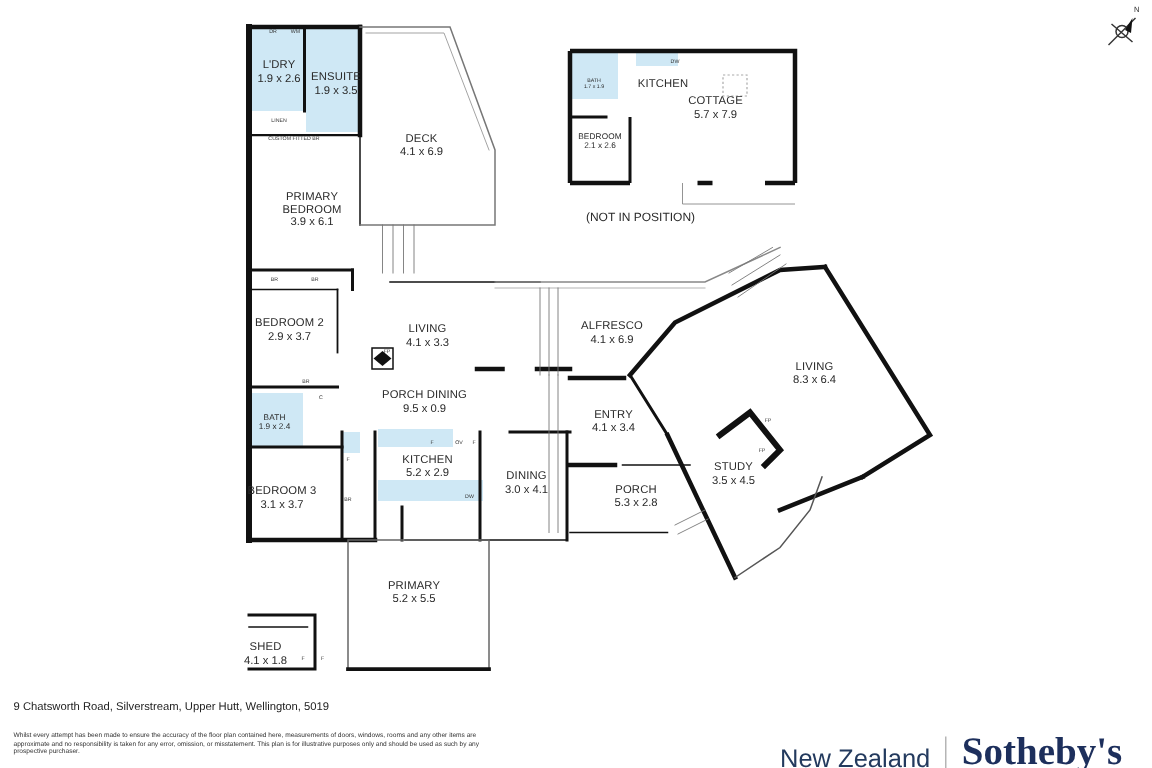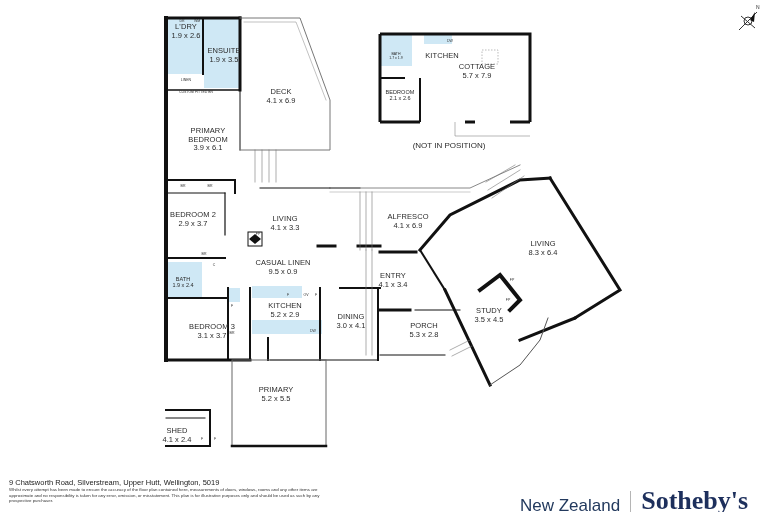--- a/index.html
+++ b/index.html
@@ -4,21 +4,21 @@
 <style>
   html, body { margin:0; padding:0; background:#ffffff; }
   body { width:768px; height:512px; position:relative; overflow:hidden; font-family:"Liberation Sans", sans-serif; color:#2a2a2a; }
   svg#plan { position:absolute; left:0; top:0; }
   .lbl { position:absolute; text-align:center; transform:translate(-50%,-50%); white-space:nowrap; line-height:1.15; }
   .lbl .n { display:block; font-size:7.5px; letter-spacing:0.1px; }
   .lbl .d { display:block; font-size:7.5px; }
   .sm .n, .sm .d { font-size:5.5px; }
   .tiny { position:absolute; font-size:3.5px; transform:translate(-50%,-50%); color:#333; white-space:nowrap; }
   .note { position:absolute; font-size:8px; transform:translate(-50%,-50%); white-space:nowrap; }
-  .footer-address { position:absolute; left:9px; top:478px; font-size:7.5px; color:#222; }
+  .footer-address { position:absolute; left:9px; top:466px; font-size:7.5px; color:#222; }
   .footer-disclaimer { position:absolute; left:9px; top:487px; width:320px; font-size:4.4px; line-height:1.3; color:#333; }
   .brand { position:absolute; left:510px; top:488px; display:flex; align-items:center;margin-left:10px; }
   .brand-region { font-size:17px; color:#233a5e; font-family:"Liberation Sans", sans-serif; }
   .brand-divider { width:1px; height:30px; background:#b5b5b5; margin:0 10px; }
   .brand-name { font-family:"Liberation Serif", serif; font-weight:bold; font-size:26px; color:#1d2f5c; line-height:1; }
   .brand-sub { font-size:7px; color:#555; letter-spacing:1px; margin-top:2px; }
   .compass { position:absolute; left:735px; top:8px; width:26px; height:26px; }
 </style>
 </head>
 <body>
@@ -122,21 +122,21 @@
 <div class="compass">
   <svg width="26" height="26" viewBox="0 0 26 26">
     <line x1="4" y1="22" x2="22" y2="4" stroke="#333" stroke-width="1"></line>
     <line x1="6" y1="8" x2="20" y2="20" stroke="#333" stroke-width="1"></line>
     <circle cx="13" cy="13" r="4" fill="none" stroke="#333" stroke-width="1"></circle>
     <polygon points="20,4 15,12 19,14" fill="#111"></polygon>
   </svg>
   <span style="position:absolute;left:21px;top:-4px;font-size:5px;">N</span>
 </div>
 
-<div class="lbl" style="left:186px;top:32px">
+<div class="lbl" style="left:186px;top:48px">
     <span class="n">L'DRY</span>
     <span class="d">1.9 x 2.6</span>
   </div>
 <div class="lbl" style="left:224px;top:56px">
     <span class="n">ENSUITE</span>
     <span class="d">1.9 x 3.5</span>
   </div>
 <div class="lbl" style="left:281px;top:97px">
     <span class="n">DECK</span>
     <span class="d">4.1 x 6.9</span>
@@ -148,66 +148,66 @@
   </div>
 <div class="lbl" style="left:193px;top:220px">
     <span class="n">BEDROOM 2</span>
     <span class="d">2.9 x 3.7</span>
   </div>
 <div class="lbl" style="left:285px;top:224px">
     <span class="n">LIVING</span>
     <span class="d">4.1 x 3.3</span>
   </div>
 <div class="lbl" style="left:283px;top:268px">
-    <span class="n">CASUAL LINEN</span>
+    <span class="n">PORCH DINING</span>
     <span class="d">9.5 x 0.9</span>
   </div>
 <div class="lbl sm" style="left:183px;top:282px">
     <span class="n">BATH</span>
     <span class="d">1.9 x 2.4</span>
   </div>
 <div class="lbl" style="left:285px;top:311px">
     <span class="n">KITCHEN</span>
     <span class="d">5.2 x 2.9</span>
   </div>
 <div class="lbl" style="left:351px;top:322px">
     <span class="n">DINING</span>
     <span class="d">3.0 x 4.1</span>
   </div>
-<div class="lbl" style="left:212px;top:332px">
+<div class="lbl" style="left:188px;top:332px">
     <span class="n">BEDROOM 3</span>
     <span class="d">3.1 x 3.7</span>
   </div>
 <div class="lbl" style="left:408px;top:222px">
     <span class="n">ALFRESCO</span>
     <span class="d">4.1 x 6.9</span>
   </div>
 <div class="lbl" style="left:543px;top:249px">
     <span class="n">LIVING</span>
     <span class="d">8.3 x 6.4</span>
   </div>
-<div class="lbl" style="left:393px;top:281px">
+<div class="lbl" style="left:409px;top:281px">
     <span class="n">ENTRY</span>
     <span class="d">4.1 x 3.4</span>
   </div>
 <div class="lbl" style="left:424px;top:331px">
     <span class="n">PORCH</span>
     <span class="d">5.3 x 2.8</span>
   </div>
 <div class="lbl" style="left:489px;top:316px">
     <span class="n">STUDY</span>
     <span class="d">3.5 x 4.5</span>
   </div>
 <div class="lbl" style="left:276px;top:395px">
     <span class="n">PRIMARY</span>
     <span class="d">5.2 x 5.5</span>
   </div>
 <div class="lbl" style="left:177px;top:436px">
     <span class="n">SHED</span>
-    <span class="d">4.1 x 2.4</span>
+    <span class="d">4.1 x 1.8</span>
   </div>
 <div class="lbl" style="left:477px;top:72px">
     <span class="n">COTTAGE</span>
     <span class="d">5.7 x 7.9</span>
   </div>
 <div class="lbl" style="left:442px;top:56px">
     <span class="n">KITCHEN</span>
   </div>
 <div class="lbl sm" style="left:400px;top:95px">
     <span class="n">BEDROOM</span>
@@ -232,21 +232,21 @@
 <span class="tiny" style="left:306px;top:295px">OV</span>
 <span class="tiny" style="left:316px;top:295px">F</span>
 <span class="tiny" style="left:313px;top:331px">DW</span>
 <span class="tiny" style="left:450px;top:41px">DW</span>
 <span class="tiny" style="left:512px;top:280px">FP</span>
 <span class="tiny" style="left:508px;top:300px">FP</span>
 <span class="tiny" style="left:258px;top:234px">FP</span>
 <span class="tiny" style="left:202px;top:439px">F</span>
 <span class="tiny" style="left:215px;top:439px">F</span>
 
-<div class="note" style="left:449px;top:145px">(NOT IN POSITION)</div>
+<div class="note" style="left:427px;top:145px">(NOT IN POSITION)</div>
 
 <div class="footer-address">9 Chatsworth Road, Silverstream, Upper Hutt, Wellington, 5019</div>
 <div class="footer-disclaimer">Whilst every attempt has been made to ensure the accuracy of the floor plan contained here, measurements of doors, windows, rooms and any other items are approximate and no responsibility is taken for any error, omission, or misstatement. This plan is for illustrative purposes only and should be used as such by any prospective purchaser.</div>
 
 <div class="brand">
   <span class="brand-region">New Zealand</span>
   <span class="brand-divider"></span>
   <div>
     <div class="brand-name">Sotheby's</div>
     <div class="brand-sub">INTERNATIONAL REALTY</div>

